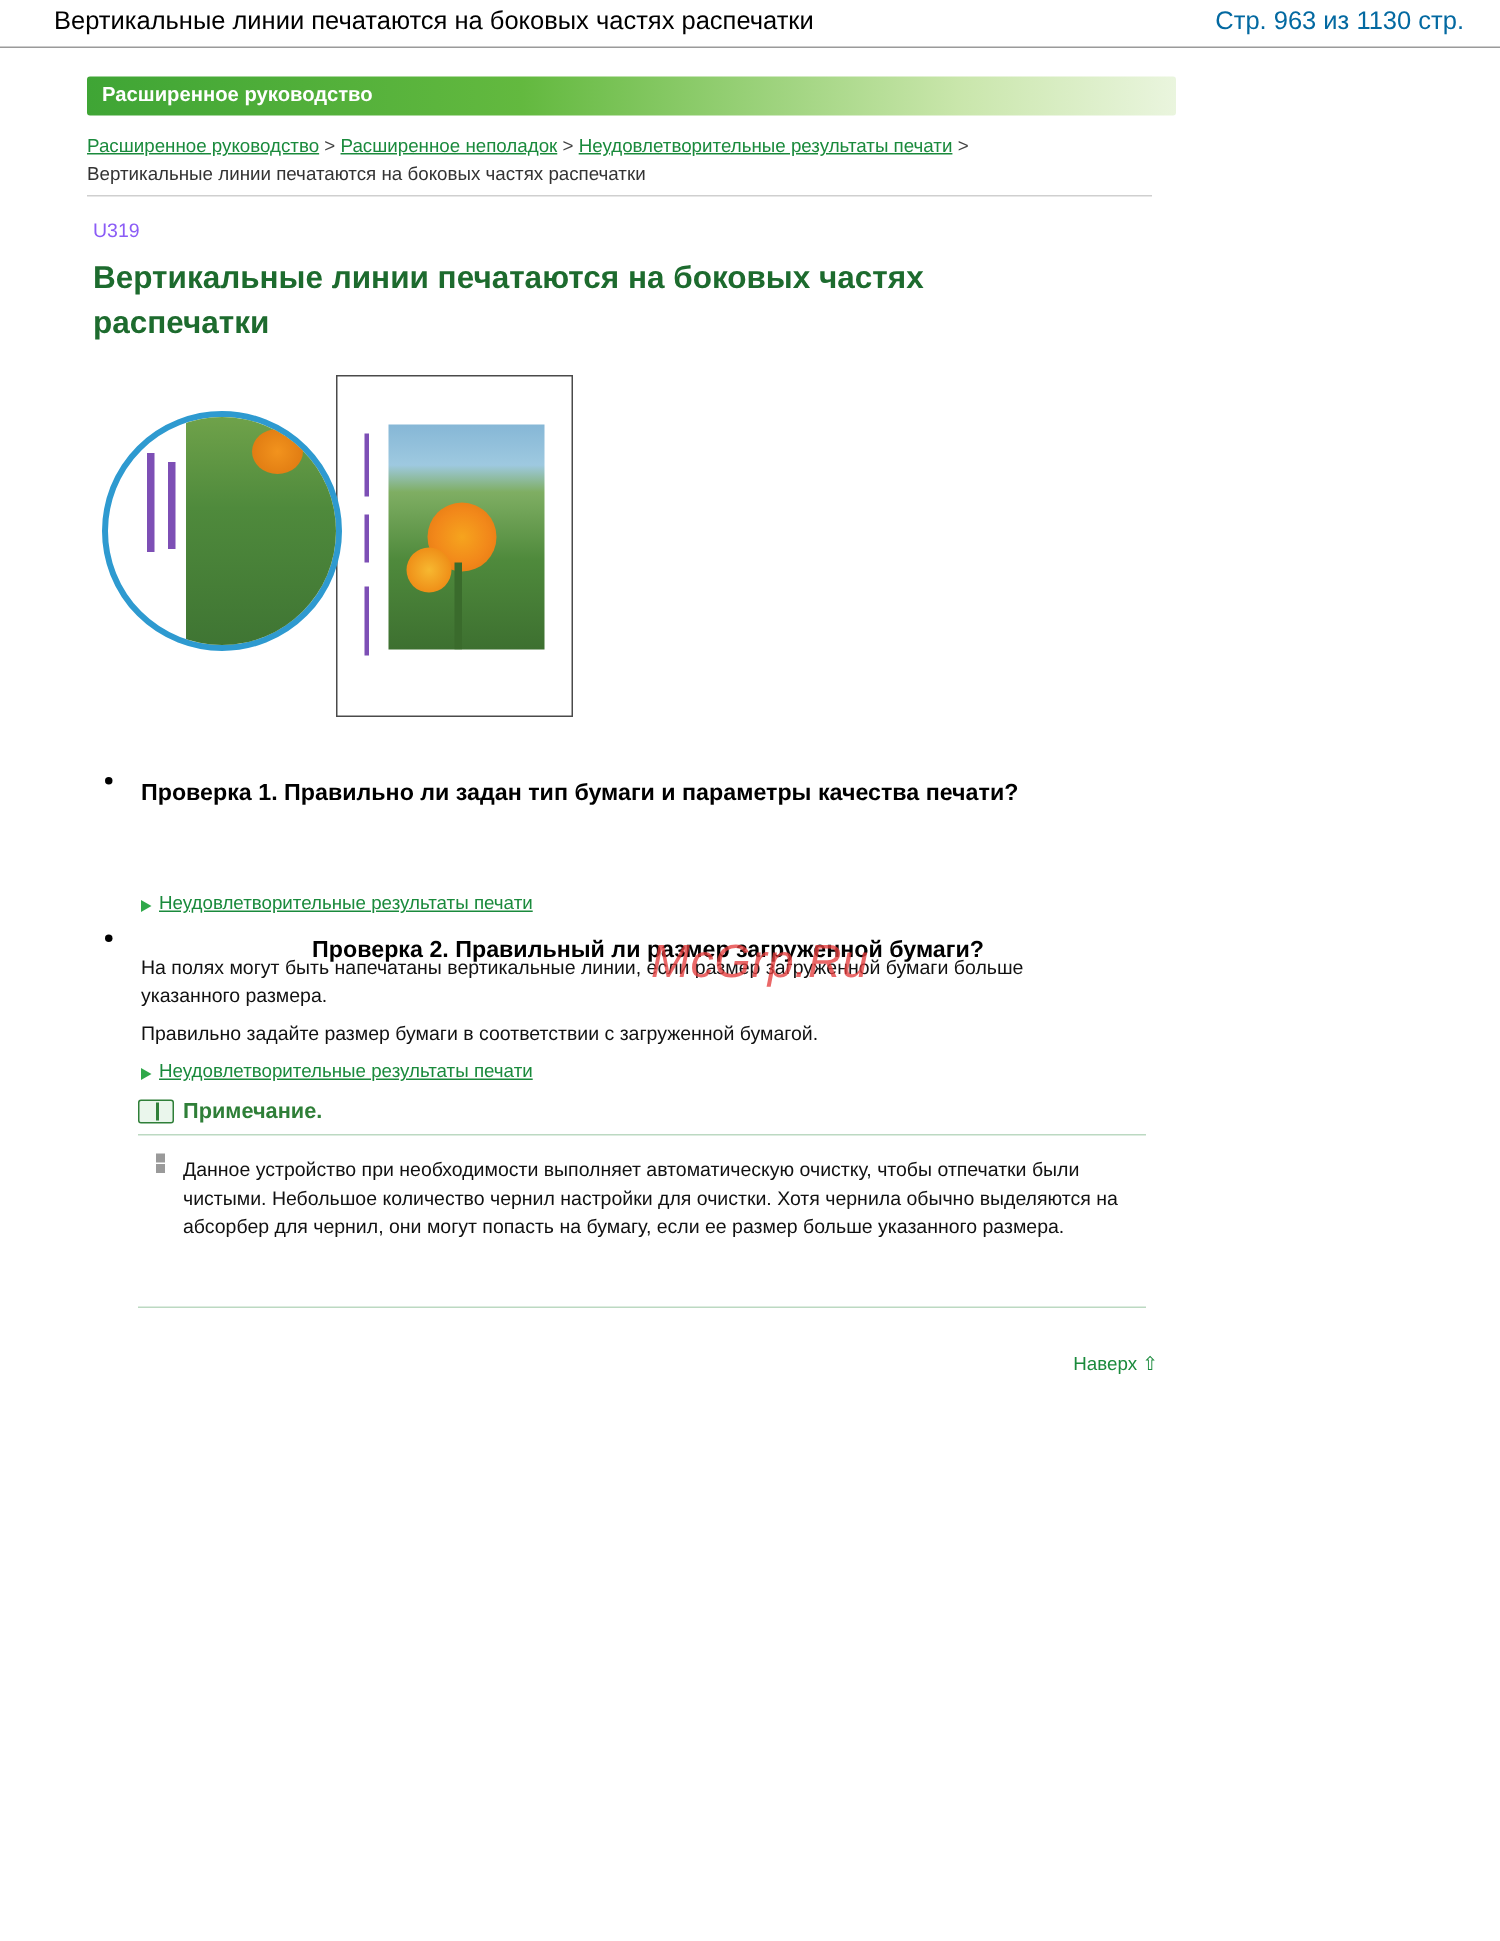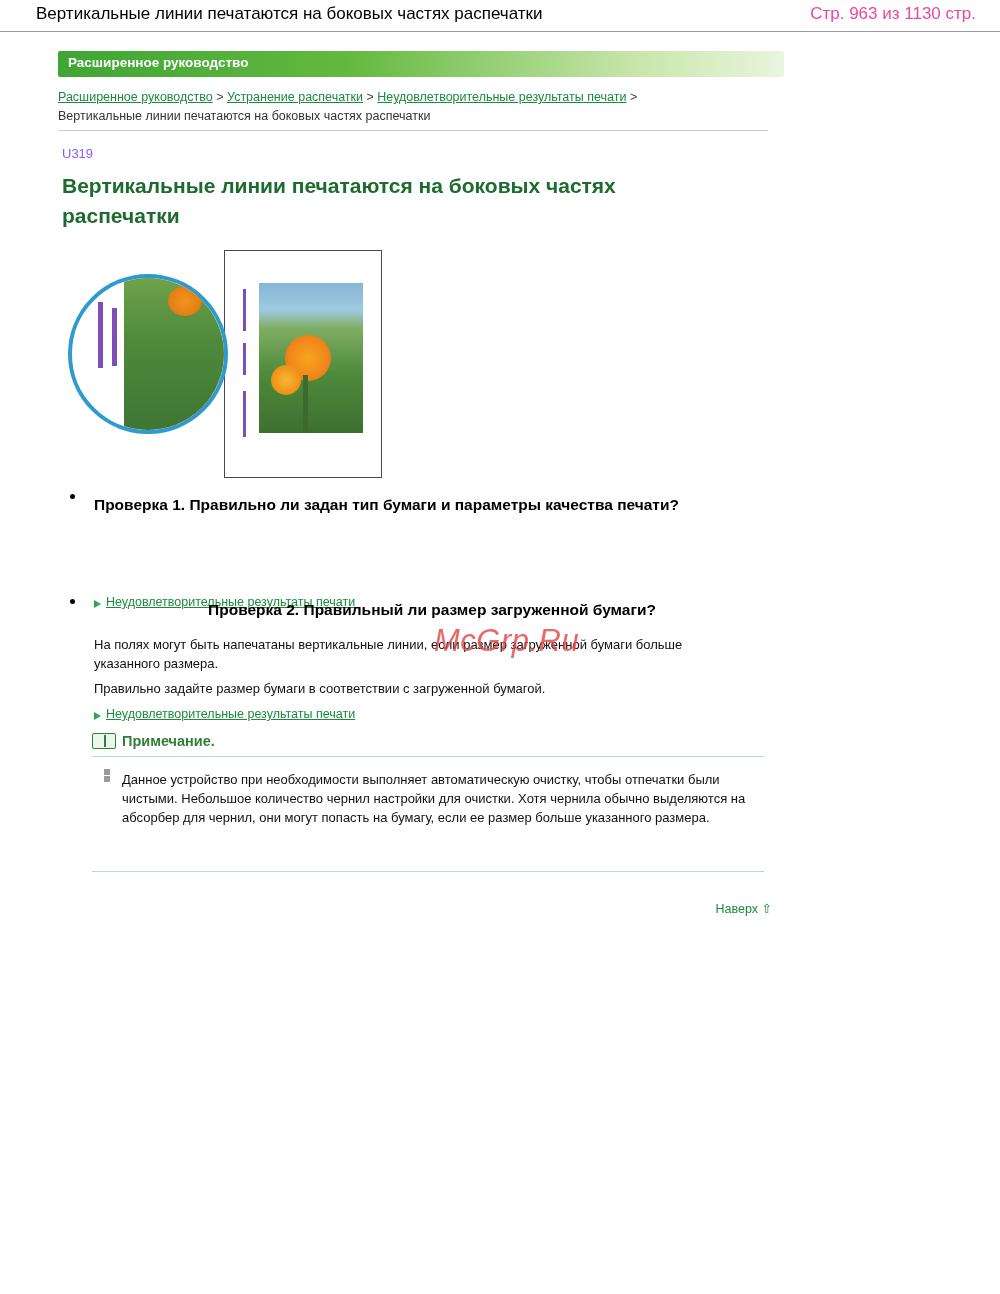--- a/index.html
+++ b/index.html
@@ -29,21 +29,21 @@
     position: absolute;
     left: 36px; top: 4px;
     font-size: 17px;
     color: #000;
     white-space: nowrap;
   }
   .topbar .t-right {
     position: absolute;
     right: 24px; top: 4px;
     font-size: 17px;
-    color: #ec4899;
+    color: #0369a1;
     white-space: nowrap;
   }
 
   
   .page {
     position: absolute;
     left: 0; top: 33px;
     width: 1000px;
   }
 
@@ -189,20 +189,21 @@
     background: #7d4fb5;
   }
   .loupe .zl1 { left: 26px; top: 24px; height: 66px; }
   .loupe .zl2 { left: 40px; top: 30px; height: 58px; }
 
   
   .check {
     position: absolute;
     left: 70px;
     width: 700px;
+    margin-top: 24px;
   }
   .check .bullet {
     position: absolute;
     left: 0; top: 6px;
     width: 5px; height: 5px;
     border-radius: 50%;
     background: #000;
   }
   .check .ctext {
     margin-left: 24px;
@@ -331,21 +332,21 @@
 
 <div class="page">
 
   <div class="guide-banner">
     <span>Расширенное руководство</span>
   </div>
 
   <div class="breadcrumb">
     <a>Расширенное руководство</a>
     <span class="sep">&gt;</span>
-    <a>Устранение распечатки</a>
+    <a>Расширенное неполадок</a>
     <span class="sep">&gt;</span>
     <a>Неудовлетворительные результаты печати</a>
     <span class="sep">&gt;</span>
     <br>
     <span class="current">Вертикальные линии печатаются на боковых частях распечатки</span>
   </div>
 
   <div class="hr-top"></div>
 
   <div class="code">U319</div>

